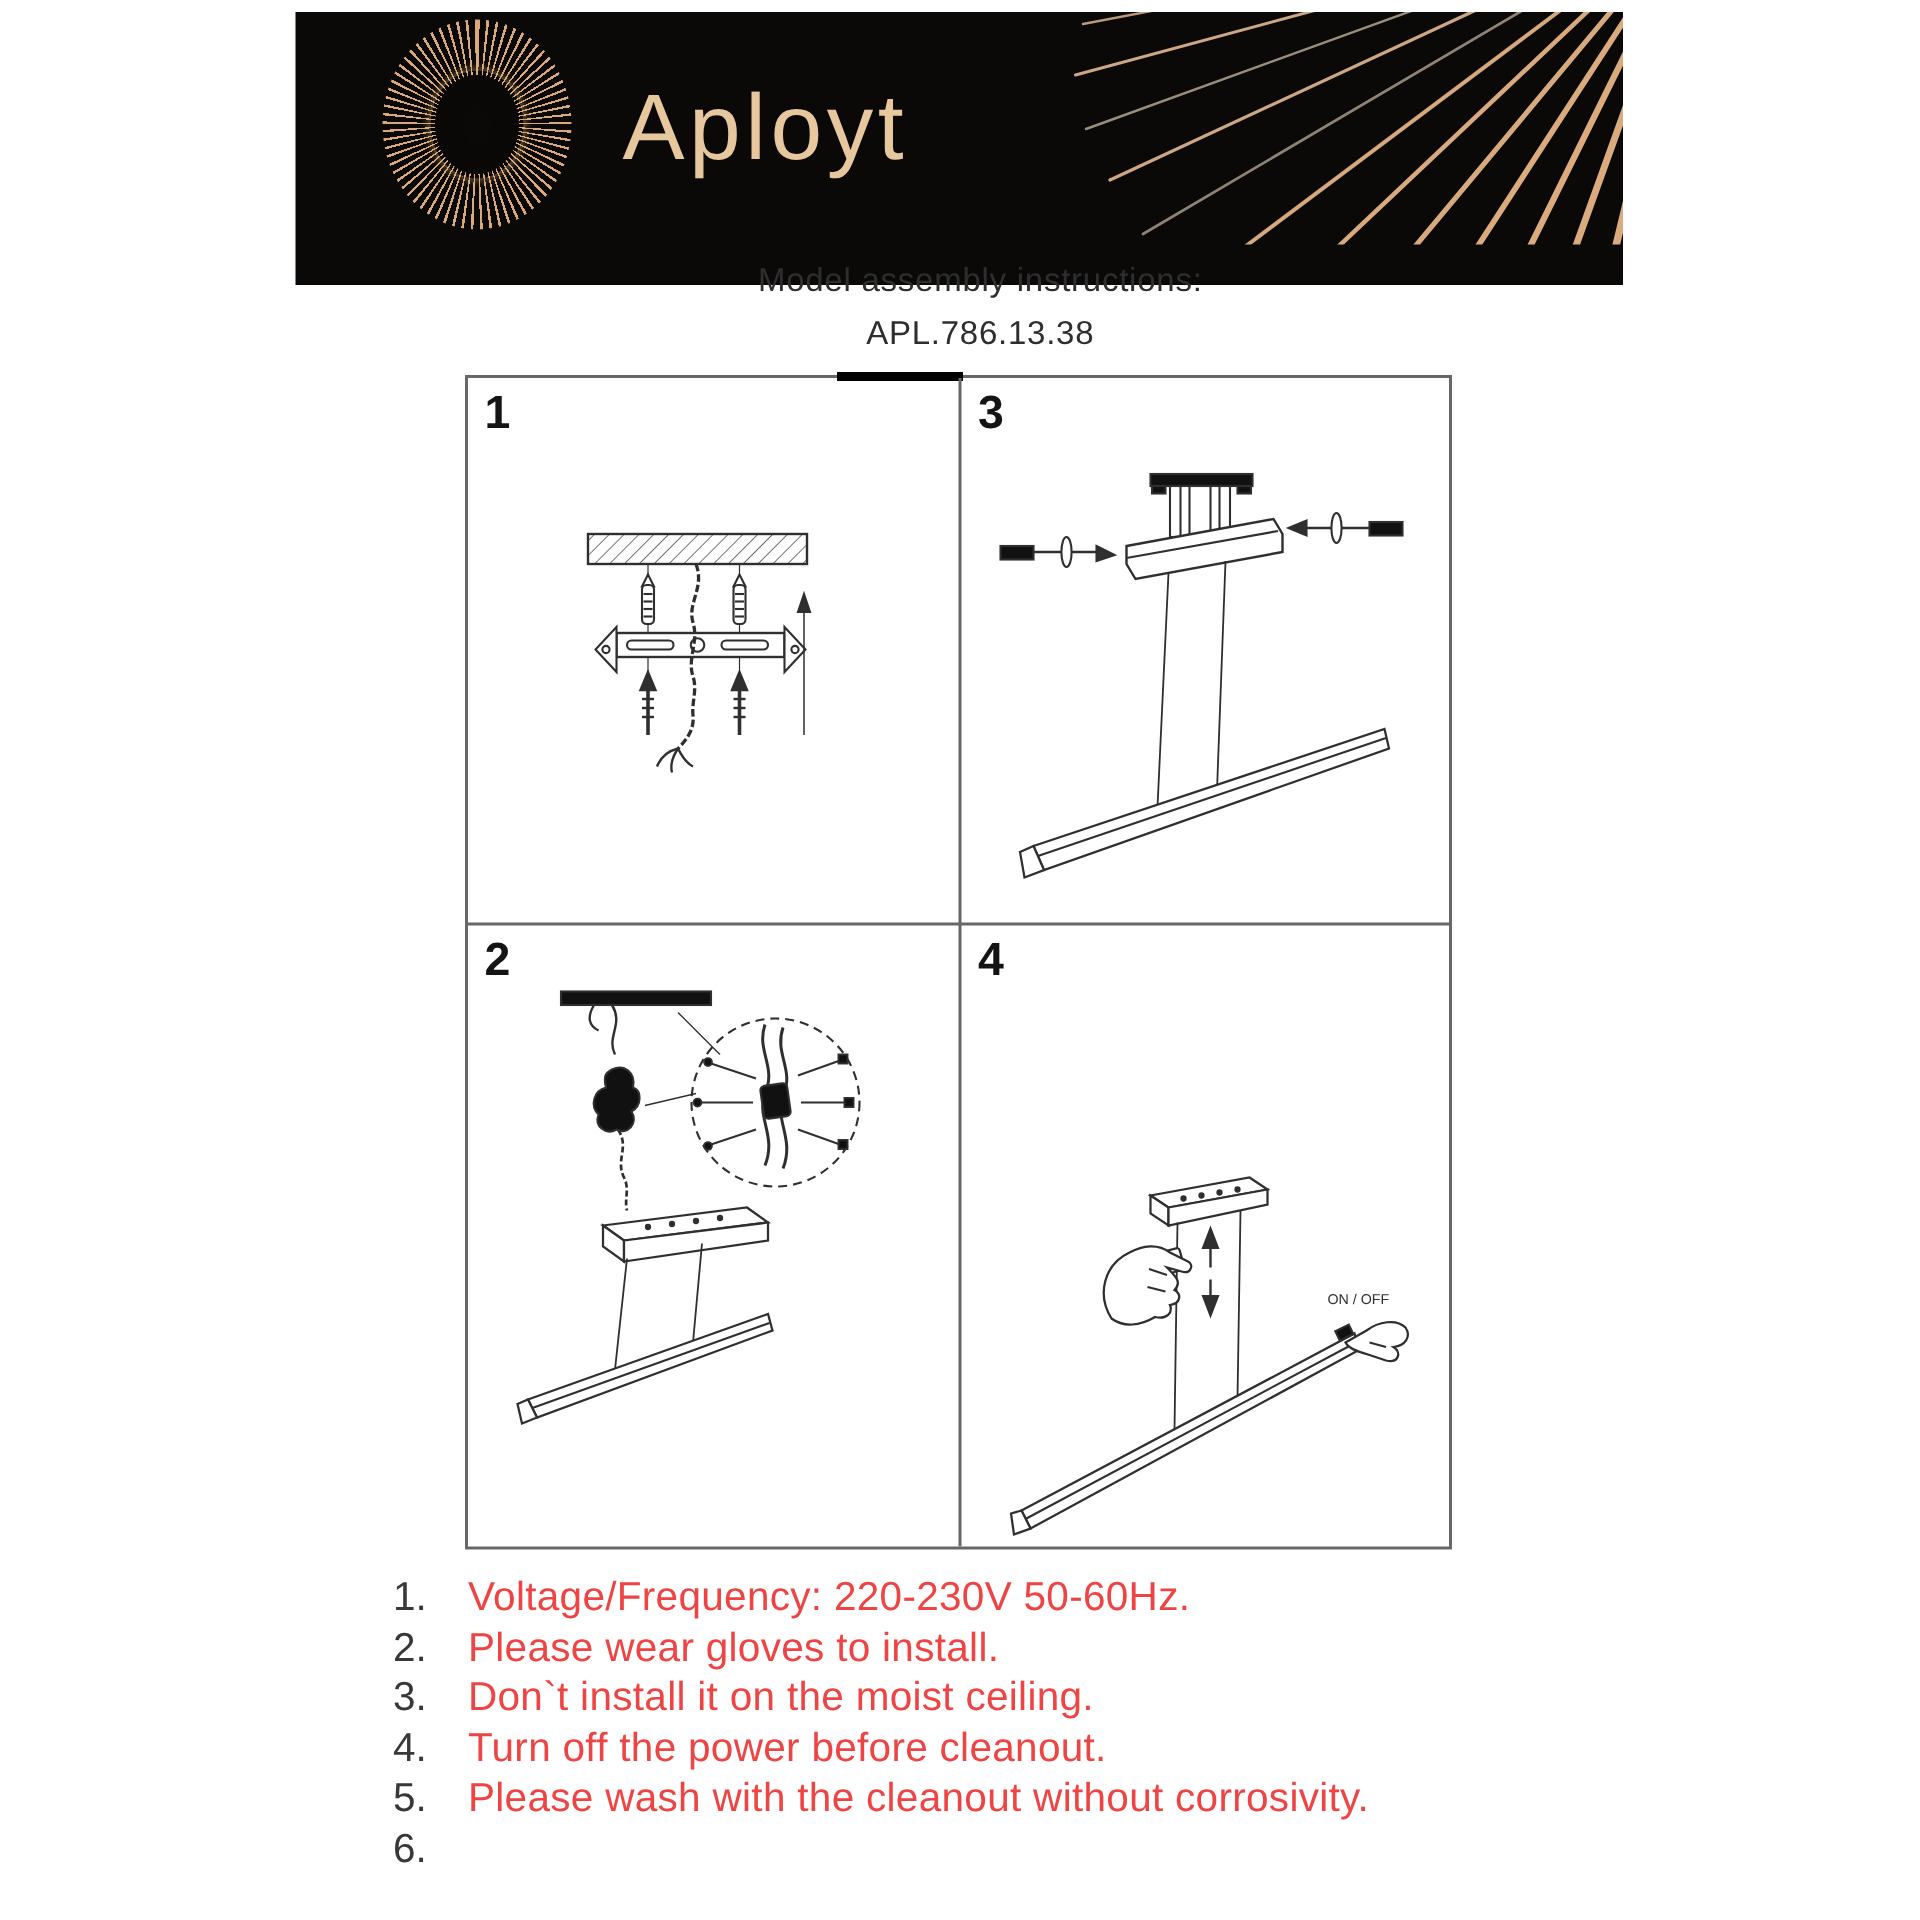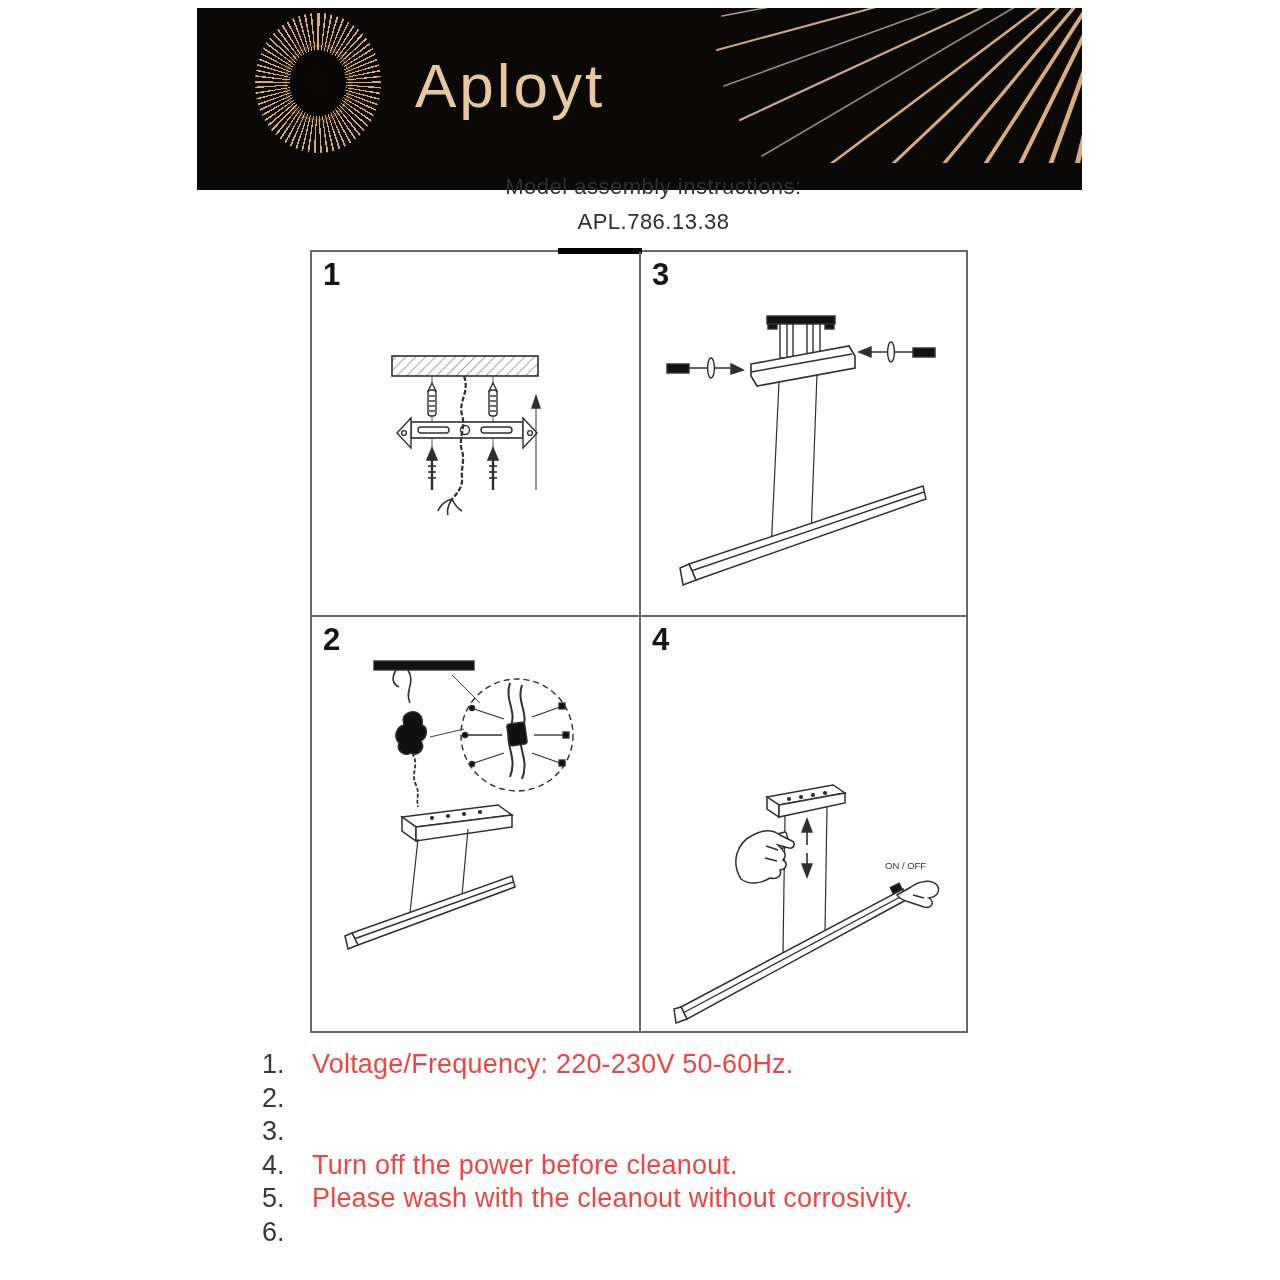--- a/index.html
+++ b/index.html
@@ -293,23 +293,25 @@
   </div>
 </div>
 
 <div class="list">
   <div class="li">
     <span class="li-num">1.</span>
     <span class="li-text">Voltage/Frequency: 220-230V 50-60Hz.</span>
   </div>
   <div class="li">
     <span class="li-num">2.</span>
+    <span class="li-text">Please wear gloves to install.</span>
   </div>
   <div class="li">
     <span class="li-num">3.</span>
+    <span class="li-text">Don`t install it on the moist ceiling.</span>
   </div>
   <div class="li">
     <span class="li-num">4.</span>
     <span class="li-text">Turn off the power before cleanout.</span>
   </div>
   <div class="li">
     <span class="li-num">5.</span>
     <span class="li-text">Please wash with the cleanout without corrosivity.</span>
   </div>
   <div class="li">

